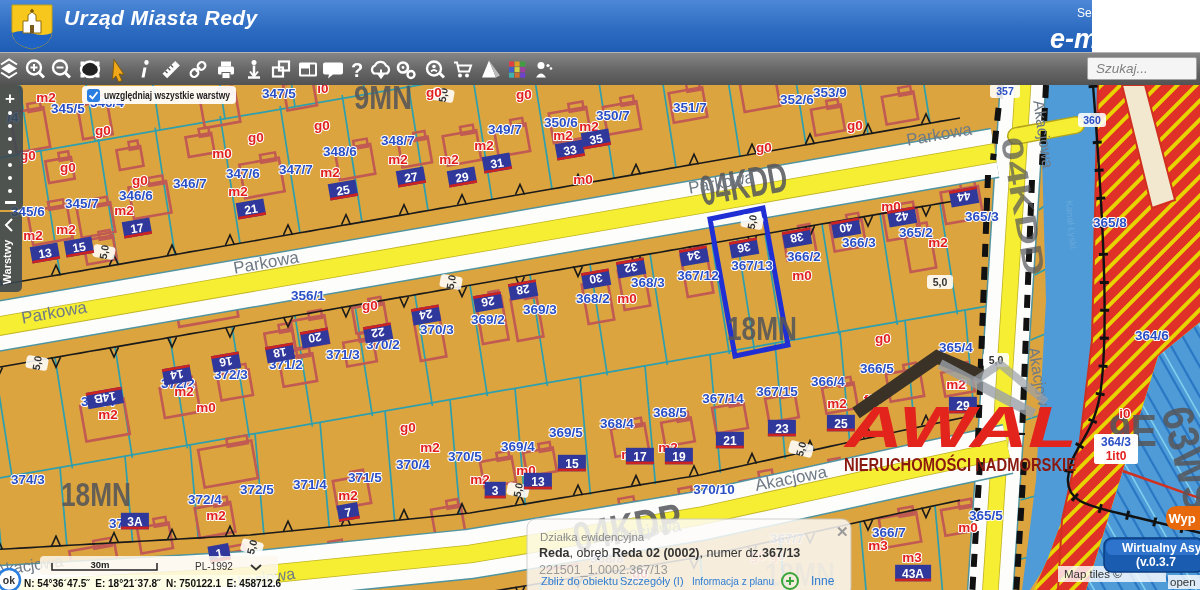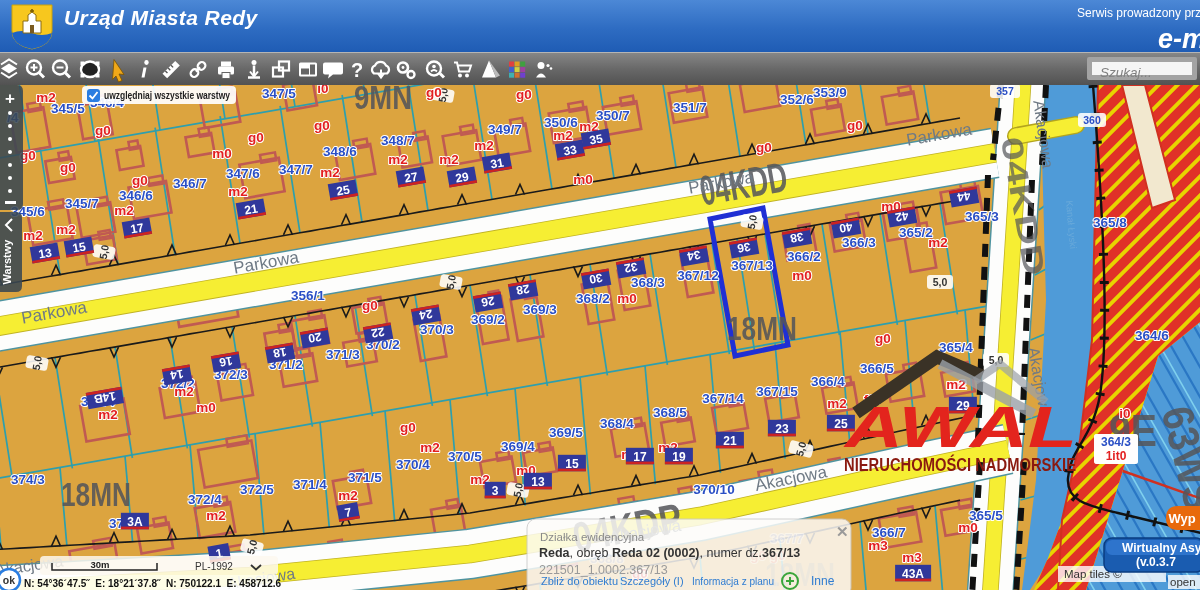--- a/index.html
+++ b/index.html
@@ -1,22 +1,22 @@
 <!DOCTYPE html>
 <html><head><meta charset="utf-8">
 <style>
 html,body{margin:0;padding:0;width:1200px;height:590px;overflow:hidden;font-family:"Liberation Sans",sans-serif;}
-#header{position:absolute;top:0;left:0;width:1200px;height:52px;background:linear-gradient(180deg,#4c88d6 0%,#2e6cc2 55%,#1f5cb4 100%);}
+#header{position:absolute;top:0;left:0;width:1092px;height:52px;background:linear-gradient(180deg,#4c88d6 0%,#2e6cc2 55%,#1f5cb4 100%);}
 #toolbar{position:absolute;top:52px;left:0;width:1200px;height:33px;background:linear-gradient(180deg,#868686 0%,#686868 50%,#525252 100%);border-top:1px solid #b5b5b5;box-sizing:border-box;}
 #map{position:absolute;top:85px;left:0;width:1200px;height:505px;}
 .t1{position:absolute;left:64px;top:6px;color:#fff;font-size:21px;font-weight:bold;font-style:italic;letter-spacing:0.4px;}
 .t2{position:absolute;left:64px;top:34px;color:#aacdf0;font-size:13.5px;font-weight:bold;font-style:italic;letter-spacing:0.5px;}
 .t3{position:absolute;left:1077px;top:6px;color:#fff;font-size:12px;white-space:nowrap;}
 .t4{position:absolute;right:-6px;top:24px;color:#fff;font-size:27px;font-weight:bold;font-style:italic;}
-#search{position:absolute;right:3px;top:57px;width:110px;height:23px;background:#f5f5f5;border:5px solid #a3a3a3;border-radius:2px;color:#808080;font-style:italic;font-size:13.5px;padding:2px 8px;box-sizing:border-box;line-height:18px;}
+#search{position:absolute;right:3px;top:57px;width:110px;height:23px;background:#f5f5f5;border:1px solid #a3a3a3;border-radius:2px;color:#808080;font-style:italic;font-size:13.5px;padding:2px 8px;box-sizing:border-box;line-height:18px;}
 </style></head>
 <body>
 <div id="header">
 <svg width="56" height="52" style="position:absolute;left:8px;top:3px">
  <path d="M 4 2 L 44 2 L 44 28 Q 44 42 24 46 Q 4 42 4 28 Z" fill="#f7c71e" stroke="#caa20a" stroke-width="1"></path>
  <path d="M 4 30 Q 14 26 24 30 Q 34 34 44 30 L 44 28 Q 44 42 24 46 Q 4 42 4 28 Z" fill="#1f63c4"></path>
  <path d="M 24 6 L 24 10 M 22 8 L 26 8" stroke="#7a5a00" stroke-width="1.6"></path>
  <path d="M 20 12 L 24 9 L 28 12 L 28 18 L 33 18 L 33 30 L 15 30 L 15 18 L 20 18 Z" fill="#ffffff" stroke="#8a6a10" stroke-width="1"></path>
  <rect x="22" y="22" width="4" height="8" fill="#7a5a20"></rect>
 </svg>

